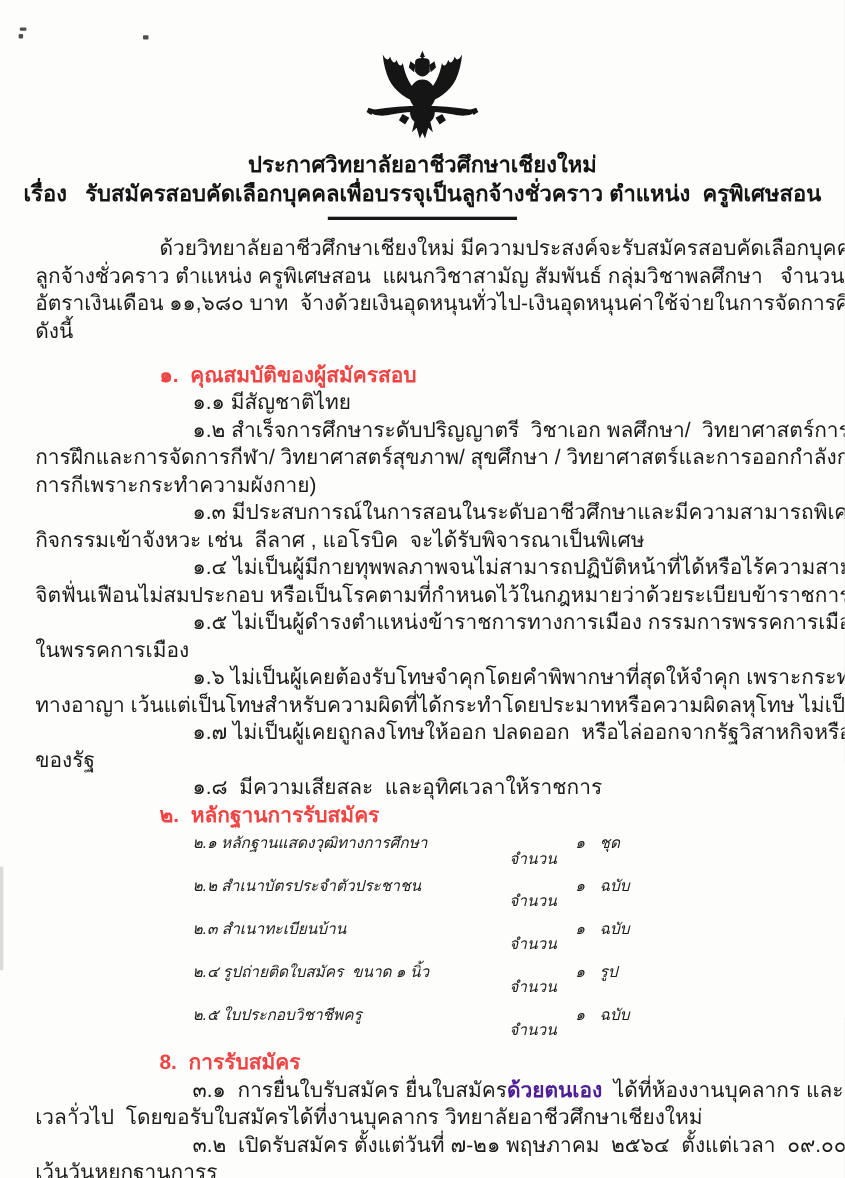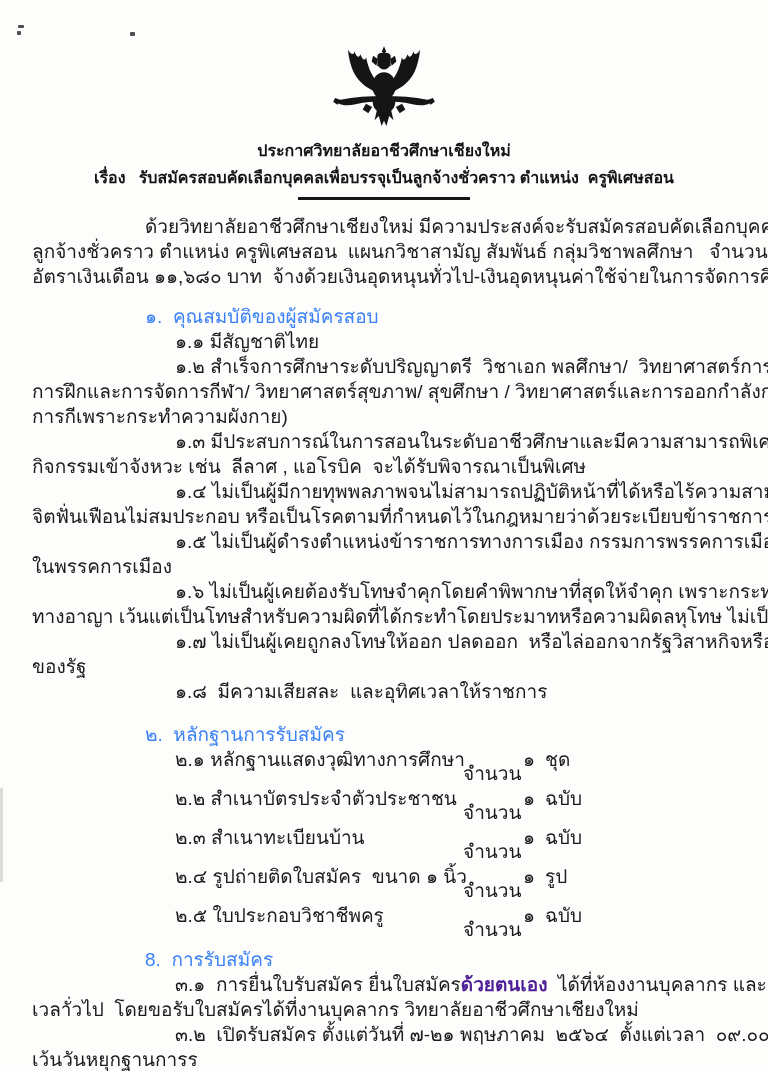--- a/index.html
+++ b/index.html
@@ -14,36 +14,36 @@
   }
   .speck { position:absolute; background:#2f2f2f; border-radius:1px; opacity:.85; }
   .sp-a { left:130px; top:32px; width:5px; height:4px; }
   .sp-b { left:18px;  top:25px; width:6px; height:3px; }
   .sp-c { left:17px;  top:31px; width:4px; height:4px; }
   .edge-smudge { position:absolute; left:0; top:788px; width:3px; height:94px; background:#9a9a9a; opacity:.35; }
 
   .emblem { margin:44px auto 0 auto; width:114px; height:88px; }
   .emblem svg { display:block; width:100%; height:100%; }
 
-  .title { text-align:center; font-weight:bold; font-size:16px; line-height:27px; color:#141414; white-space:pre; }
+  .title { text-align:center; font-weight:bold; font-size:20px; line-height:27px; color:#141414; white-space:pre; }
   .title-1 { margin-top:5px; }
   .divider { width:172px; height:3px; background:#161616; margin:6px auto 0 auto; }
 
   .content { padding:0 30px 0 32px; }
   .ln { font-size:19px; line-height:25px; white-space:pre; }
   .ind1 { padding-left:113px; }   
   .ind2 { padding-left:143px; }   
-  .h { font-weight:normal; color:#3b82f6; padding-left:113px; }
+  .h { font-weight:bold; color:#ef4444; padding-left:113px; }
   .b { font-weight:bold; color:#4c1d95; }
   .mt-intro { margin-top:14px; }
   .mt-s1 { margin-top:15px; }
-  .mt-s2 { margin-top:18px; }
+  .mt-s2 { margin-top:0; }
   .mt-s3 { margin-top:5px; }
 
-  .row { display:flex; padding-left:143px; font-size:19px; line-height:25px; white-space:pre; }
+  .row { display:flex; padding-left:143px; font-size:14px; line-height:25px; white-space:pre;font-style:italic; }
   .row-label { width:288px; }
   .row-qty   { width:60px;margin-top:14px; }
   .row-count { width:22px; }
   .row-unit  { flex:1; }
 </style>
 </head>
 <body>
 
 <div class="page">
 
@@ -73,20 +73,21 @@
 
   <div class="title title-1">ประกาศวิทยาลัยอาชีวศึกษาเชียงใหม่</div>
   <div class="title">เรื่อง   รับสมัครสอบคัดเลือกบุคคลเพื่อบรรจุเป็นลูกจ้างชั่วคราว ตำแหน่ง  ครูพิเศษสอน</div>
   <div class="divider"></div>
 
   <div class="content">
 
     <div class="ln ind1 mt-intro">ด้วยวิทยาลัยอาชีวศึกษาเชียงใหม่ มีความประสงค์จะรับสมัครสอบคัดเลือกบุคคล เพื่อบรรจุเป็น</div>
     <div class="ln">ลูกจ้างชั่วคราว ตำแหน่ง ครูพิเศษสอน  แผนกวิชาสามัญ สัมพันธ์ กลุ่มวิชาพลศึกษา   จำนวน ๑ อัตรา</div>
     <div class="ln">อัตราเงินเดือน ๑๑,๖๘๐ บาท  จ้างด้วยเงินอุดหนุนทั่วไป-เงินอุดหนุนค่าใช้จ่ายในการจัดการศึกษาขั้นพื้นฐาน</div>
+    <div class="ln">ดังนี้</div>
 
     <div class="ln h mt-s1">๑.  คุณสมบัติของผู้สมัครสอบ</div>
     <div class="ln ind2">๑.๑ มีสัญชาติไทย</div>
     <div class="ln ind2">๑.๒ สำเร็จการศึกษาระดับปริญญาตรี  วิชาเอก พลศึกษา/  วิทยาศาสตร์การกีฬา /</div>
     <div class="ln">การฝึกและการจัดการกีฬา/ วิทยาศาสตร์สุขภาพ/ สุขศึกษา / วิทยาศาสตร์และการออกกำลังกาย/ วิทยาศาสตร์</div>
     <div class="ln">การกีเพราะกระทำความผังกาย)</div>
     <div class="ln ind2">๑.๓ มีประสบการณ์ในการสอนในระดับอาชีวศึกษาและมีความสามารถพิเศษในด้าน</div>
     <div class="ln">กิจกรรมเข้าจังหวะ เช่น  ลีลาศ , แอโรบิค  จะได้รับพิจารณาเป็นพิเศษ</div>
     <div class="ln ind2">๑.๔ ไม่เป็นผู้มีกายทุพพลภาพจนไม่สามารถปฏิบัติหน้าที่ได้หรือไร้ความสามารถหรือ</div>
     <div class="ln">จิตฟั่นเฟือนไม่สมประกอบ หรือเป็นโรคตามที่กำหนดไว้ในกฎหมายว่าด้วยระเบียบข้าราชการพลเรือน</div>

